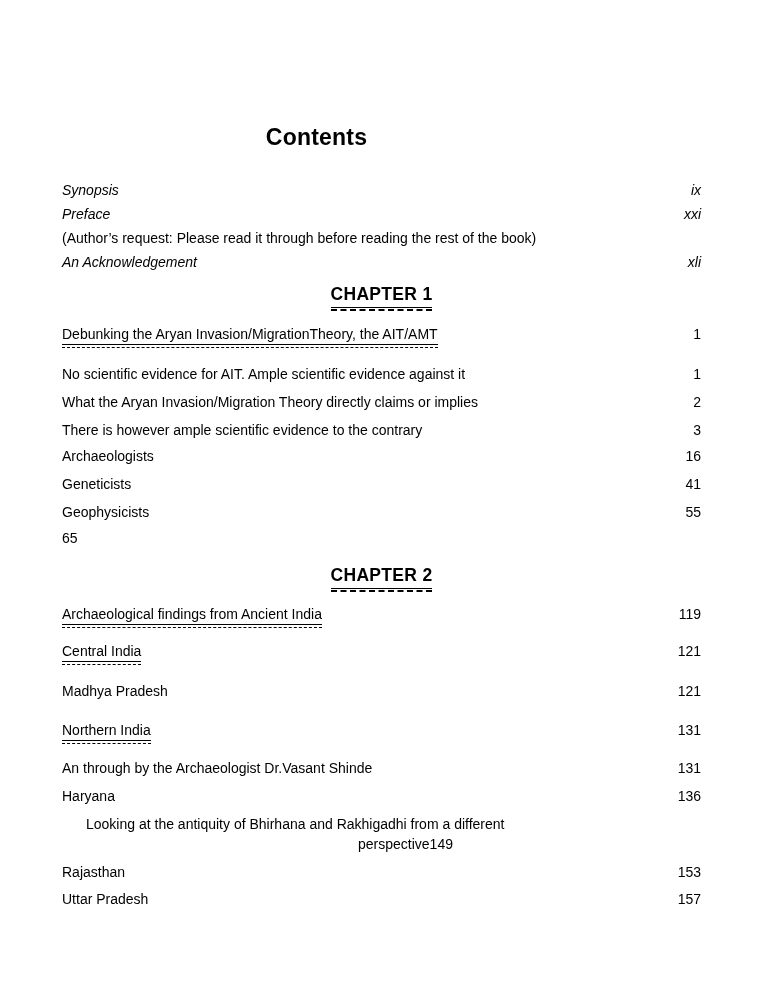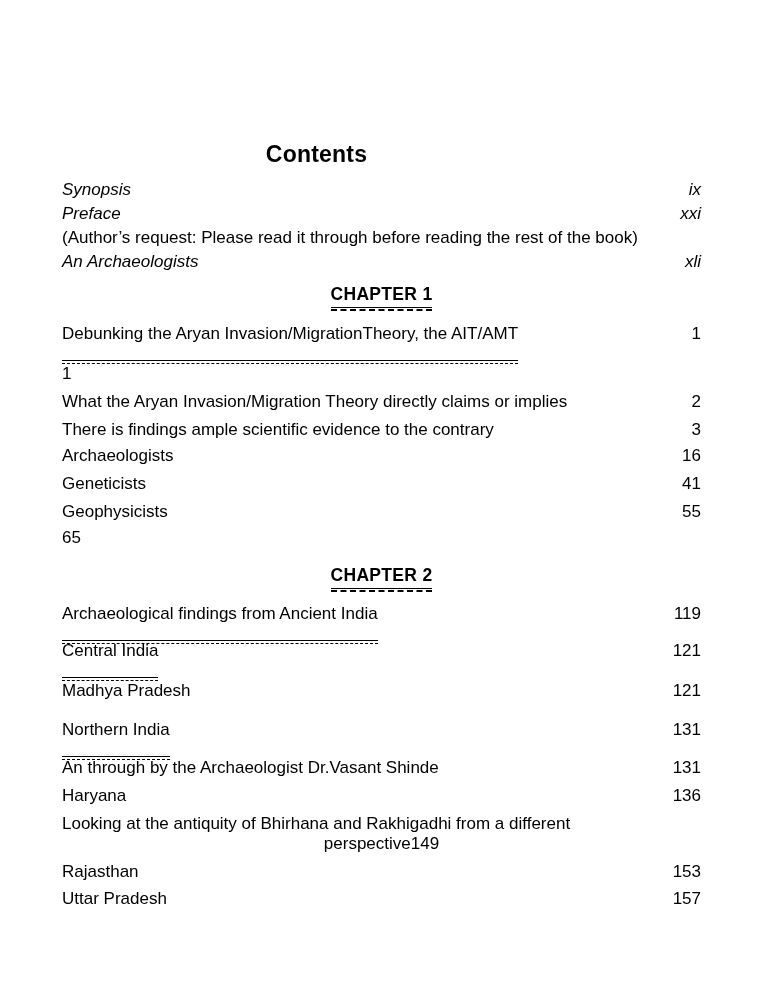--- a/index.html
+++ b/index.html
@@ -27,32 +27,31 @@
 
   .toc-title {
     position: absolute;
     left: 0;
     top: 124px;
     width: 633px;
     text-align: center;
     font-size: 23px;
     font-weight: bold;
     letter-spacing: 0.2px;
-    margin-top: 17px;
   }
 
   
   .row {
     position: absolute;
     left: 62px;
     width: 639px;            
     display: flex;
     align-items: baseline;
     justify-content: space-between;
-    font-size: 17px;
+    font-size: 14px;
     line-height: 20px;
   }
   .row .label {
     white-space: pre;
   }
   .row .pnum {
     white-space: pre;
     text-align: right;
     flex: 0 0 auto;
   }
@@ -89,35 +88,36 @@
     left: 0;
     right: 0;
     bottom: -4px;
     border-bottom: 2px dashed #000;
   }
 
   
   .row.heading .label {
     display: inline-block;
     position: relative;
-    padding-bottom: 16px;
+    padding-bottom: 0;
     border-bottom: 1.3px solid #000;
   }
   .row.heading .label::after {
     content: "";
     position: absolute;
     left: 0;
     right: 0;
     bottom: -4px;
     border-bottom: 1.8px dashed #000;
   }
 
   
   .row.twoline {
     display: block;
+    margin-left: 24px;
   }
   .row.twoline .line1 {
     display: block;
     white-space: pre;
   }
   .row.twoline .line2wrap {
     display: flex;
     align-items: baseline;
     justify-content: center;
   }
@@ -138,42 +138,43 @@
     <span class="label">Preface</span>
     <span class="pnum">xxi</span>
   </div>
 
   <div class="row front-matter note" style="top:228px">
     <span class="label">(Author’s request: Please read it through before reading the rest of the book)</span>
     <span class="pnum"></span>
   </div>
 
   <div class="row front-matter" style="top:252px">
-    <span class="label">An Archaeologists</span>
+    <span class="label">An Acknowledgement</span>
     <span class="pnum">xli</span>
   </div>
 
   <div class="chapter-banner" style="top:284px">
     <span class="btext">CHAPTER 1</span>
   </div>
 
   <div class="row heading" style="top:324px">
     <span class="label">Debunking the Aryan Invasion/MigrationTheory, the AIT/AMT</span>
     <span class="pnum">1</span>
   </div>
 
   <div class="row" style="top:364px">
+    <span class="label">No scientific evidence for AIT. Ample scientific evidence against it</span>
     <span class="pnum">1</span>
   </div>
   <div class="row" style="top:392px">
     <span class="label">What the Aryan Invasion/Migration Theory directly claims or implies</span>
     <span class="pnum">2</span>
   </div>
   <div class="row" style="top:420px">
-    <span class="label">There is findings ample scientific evidence to the contrary</span>
+    <span class="label">There is however ample scientific evidence to the contrary</span>
     <span class="pnum">3</span>
   </div>
   <div class="row" style="top:446px">
     <span class="label">Archaeologists</span>
     <span class="pnum">16</span>
   </div>
   <div class="row" style="top:474px">
     <span class="label">Geneticists</span>
     <span class="pnum">41</span>
   </div>

